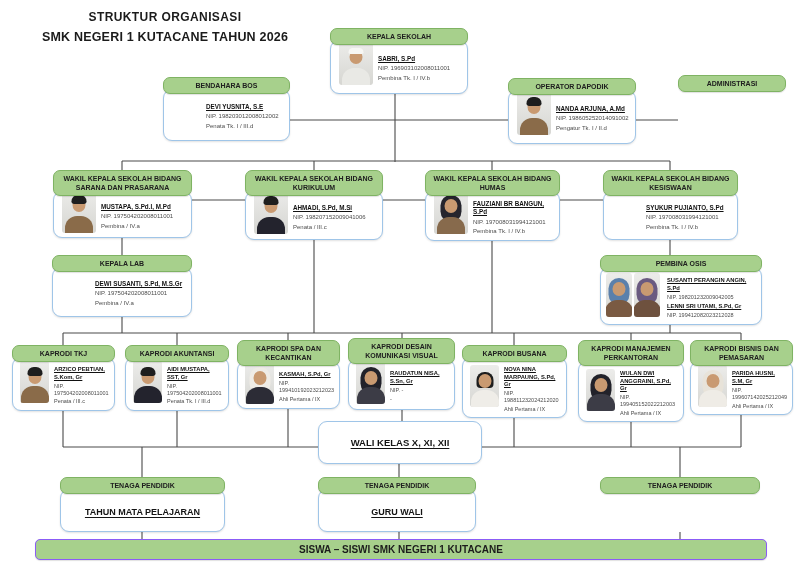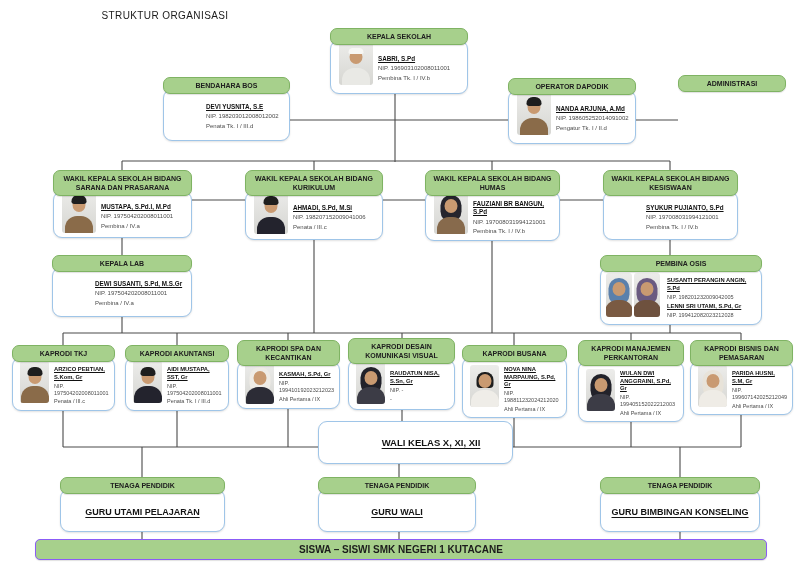--- a/index.html
+++ b/index.html
@@ -1,40 +1,40 @@
 <!DOCTYPE html>
 <html><head>
 <meta charset="utf-8">
 <style>
   html,body{margin:0;padding:0;background:#ffffff;}
   #stage{position:relative;width:800px;height:565px;background:#ffffff;overflow:hidden;
          font-family:"Liberation Sans",sans-serif;color:#1b1b1b;}
   #lines{position:absolute;left:0;top:0;z-index:0;}
   .title{position:absolute;left:30px;top:10px;width:270px;text-align:center;z-index:2;}
-  .title .l1{font-size:10px;font-weight:400;letter-spacing:.4px;}
+  .title .l1{font-size:12px;font-weight:700;letter-spacing:.4px;}
   .title .l2{font-size:12.5px;font-weight:800;letter-spacing:.2px;margin-top:6px;}
   .box{position:absolute;z-index:1;display:flex;flex-direction:column;}
   .box-header{position:relative;z-index:2;background:#a7d08c;border:1px solid #7fb363;border-radius:7px;
               padding:3px 5px;font-size:7px;font-weight:700;text-align:center;line-height:1.3;color:#202020;
               box-shadow:0 1px 1px rgba(0,0,0,.12);}
   .box-body{position:relative;z-index:1;flex:1;background:#fff;border:1.3px solid #9fc5e8;border-radius:9px;
             margin-top:-5px;padding:8px 5px 4px 5px;display:flex;align-items:center;gap:5px;
             box-shadow:0 1px 2px rgba(0,0,0,.12);}
   .person{line-height:1.3;}
   .person-name{font-size:6.3px;font-weight:700;text-decoration:underline;text-underline-offset:1px;color:#111;}
   .person-nip,.person-rank{font-size:6px;color:#4c4c4c;margin-top:2px;}
   .small .person-name{font-size:5.8px;}
   .small .person-nip,.small .person-rank{font-size:5.5px;margin-top:1.5px;}
   .pad-text{padding-left:42px;}
   .center-label{width:100%;text-align:center;font-weight:800;text-decoration:underline;text-underline-offset:2px;color:#141414;}
   .adm .center-label{font-size:10.5px;line-height:1.55;}
   .wali .center-label{font-size:9.5px;}
   .tp .center-label{font-size:9px;line-height:1.5;}
   .plainbox{background:#fff;border:1.3px solid #9fc5e8;border-radius:9px;box-shadow:0 1px 2px rgba(0,0,0,.12);
-            display:flex;align-items:center;justify-content:center;padding-left:31px;}
+            display:flex;align-items:center;justify-content:center;}
   .bar{position:absolute;left:35px;top:539px;width:730px;height:19px;z-index:1;background:#a7d08c;
        border:1px solid #8b5cf6;border-radius:5px;display:flex;align-items:center;justify-content:center;
        font-size:10px;font-weight:800;color:#1c1c1c;box-shadow:0 1px 1px rgba(0,0,0,.12);}
   
   .avatar{position:relative;width:34px;height:44px;flex:none;border-radius:3px;overflow:hidden;
           background:linear-gradient(#ececea,#d6d6d2);margin-top:-12px;margin-left:3px;}
   .small .avatar{width:29px;height:42px;margin-top:-8px;margin-left:2px;}
   .osis .avatar{width:26px;height:44px;margin-top:-6px;margin-left:0;margin-right:-3px;}
   .av-top{position:absolute;top:6px;left:50%;transform:translateX(-50%);width:15px;height:9px;
           border-radius:7px 7px 3px 3px;background:var(--top,#1e1e1e);z-index:3;}
@@ -72,20 +72,21 @@
       M63 333 H741
       M63 333 V346 M177 333 V346 M288 333 V341 M402 333 V339 M514 333 V346 M631 333 V341 M741 333 V341
       M63 408 V447 M177 408 V447 M288 408 V447 M402 410 V421 M514 408 V447 M631 408 V447 M741 408 V447
       M63 447 H318  M480 447 H741
       M142 447 V477 M680 447 V477 M399 462 V477
       M142 532 V539 M399 532 V539 M680 532 V539"></path>
   </svg>
 
   <div class="title">
     <div class="l1">STRUKTUR ORGANISASI</div>
+    <div class="l2">SMK NEGERI 1 KUTACANE TAHUN 2026</div>
   </div>
 
   <div class="box" style="left:330px;top:28px;width:138px;height:66px;">
     <div class="box-header">KEPALA SEKOLAH</div>
     <div class="box-body">
       <div class="avatar" data-photo="male-white-cap">
           <span class="av-top"></span>
           <span class="av-head"></span>
           <span class="av-body"></span>
         </div>
@@ -332,33 +333,30 @@
     </div>
   </div>
 
   <div class="plainbox wali" style="position:absolute;z-index:1;left:318px;top:421px;width:162px;height:41px;">
     <div class="center-label">WALI KELAS X, XI, XII</div>
   </div>
 
   <div class="box tp" style="left:60px;top:477px;width:165px;height:55px;">
     <div class="box-header">TENAGA PENDIDIK</div>
     <div class="box-body">
-        <div class="center-label">GURU UTAMI PELAJARAN</div>
+        <div class="center-label">TAHUN MATA PELAJARAN</div>
       </div>
   </div>
 
   <div class="box tp" style="left:318px;top:477px;width:158px;height:55px;">
     <div class="box-header">TENAGA PENDIDIK</div>
     <div class="box-body">
         <div class="center-label">GURU WALI</div>
       </div>
   </div>
 
   <div class="box tp" style="left:600px;top:477px;width:160px;height:55px;">
     <div class="box-header">TENAGA PENDIDIK</div>
-    <div class="box-body">
-        <div class="center-label">GURU BIMBINGAN KONSELING</div>
-      </div>
   </div>
 
   <div class="bar">SISWA – SISWI SMK NEGERI 1 KUTACANE</div>
 
 </div>
 
 </body></html>

